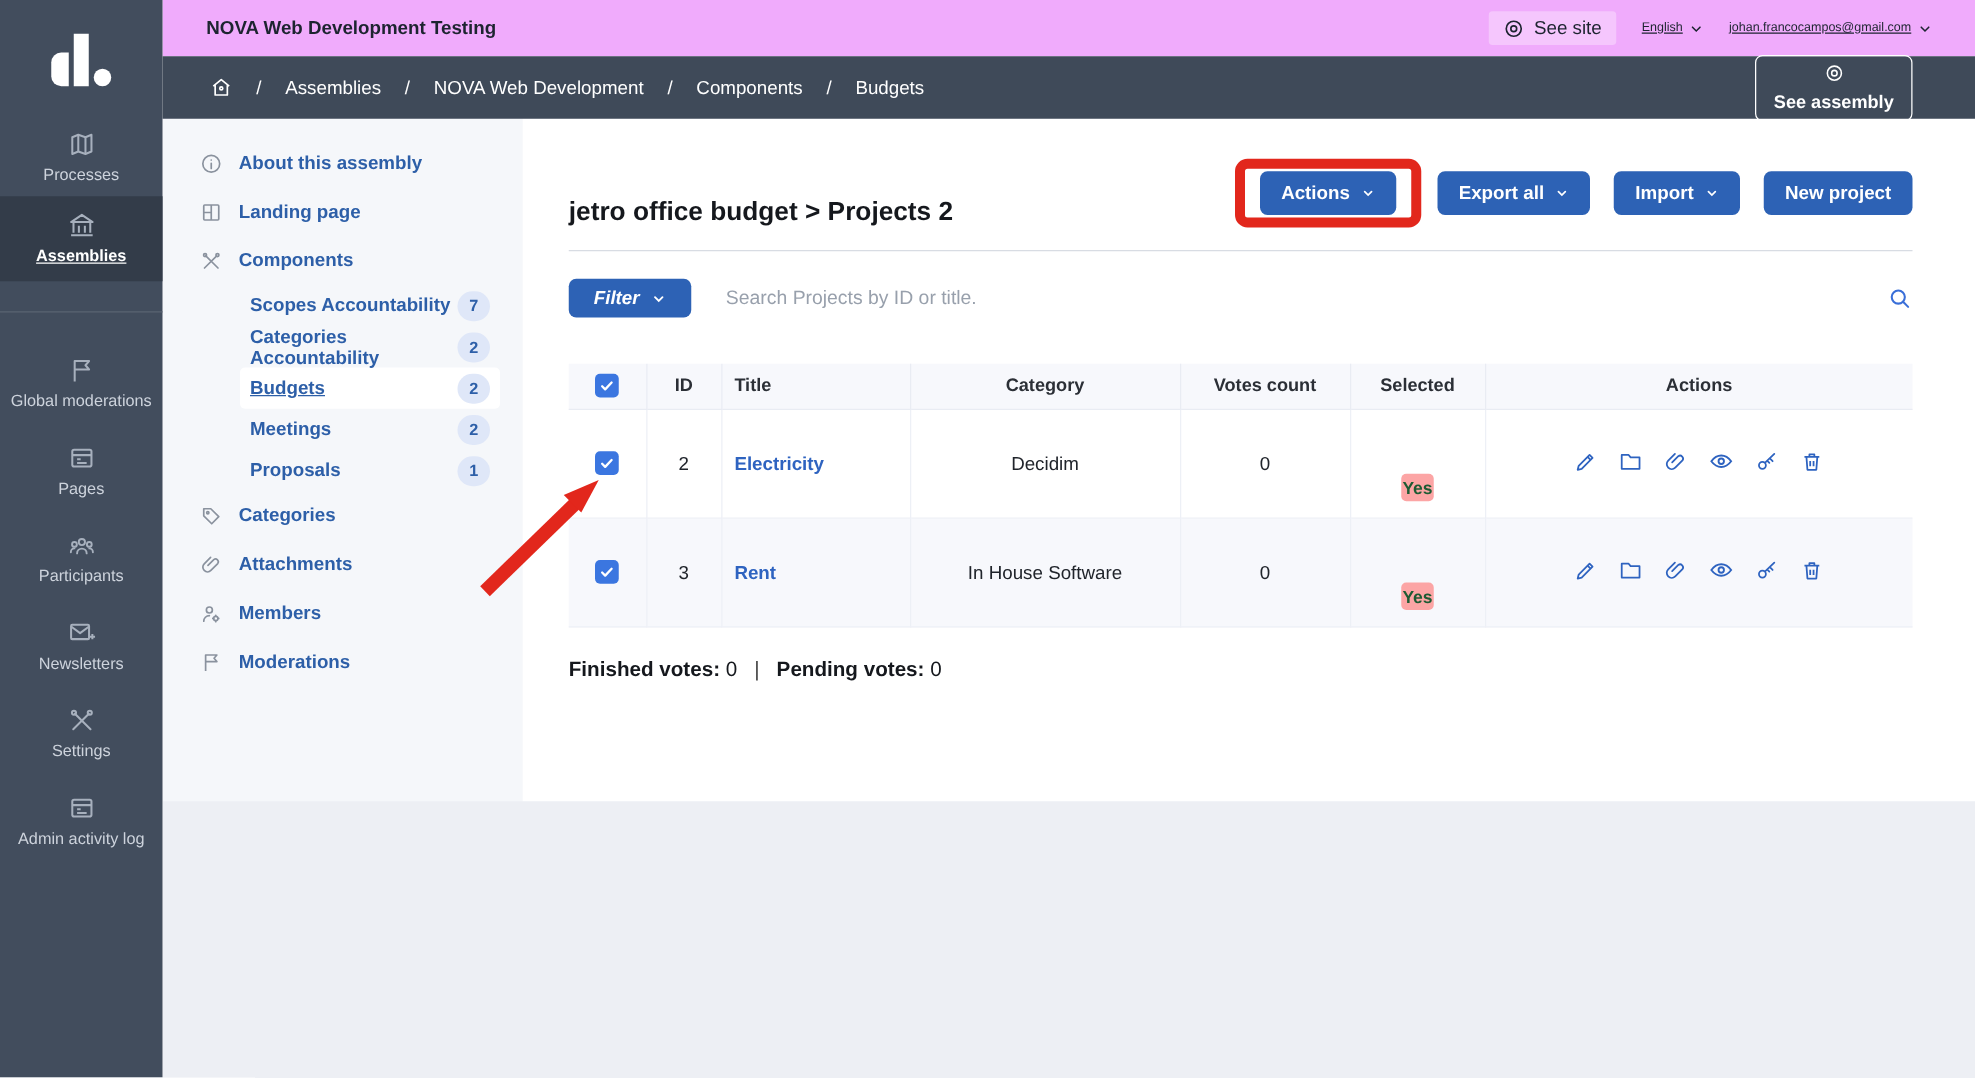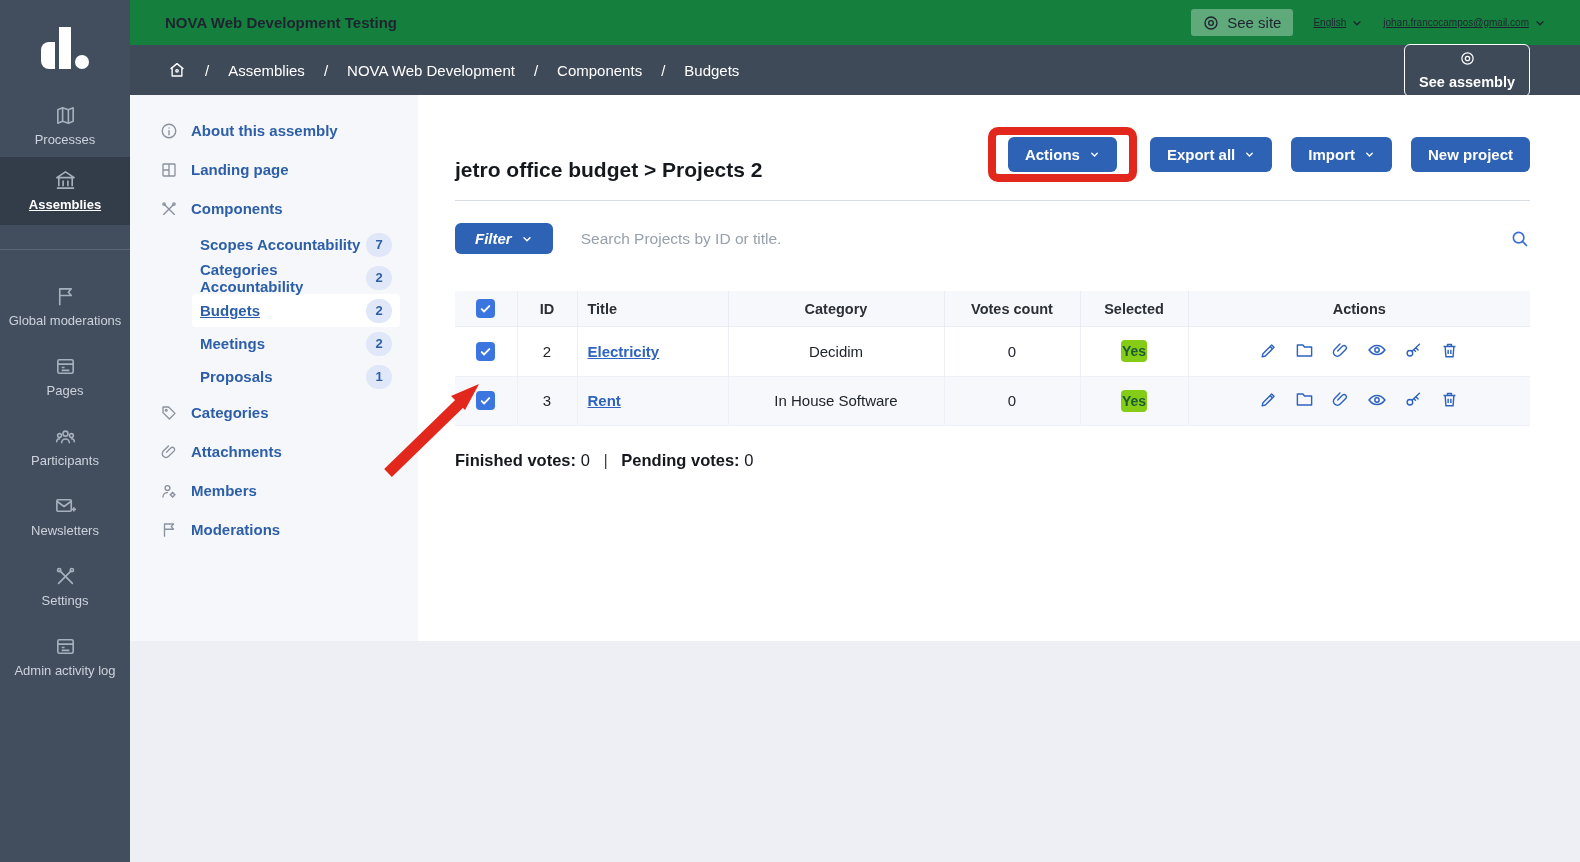--- a/index.html
+++ b/index.html
@@ -30,21 +30,21 @@
   }
   .lnav-item .lnav-icon { color:#a7b0bd; }
   .lnav-item.active { background:#333c49; height:68px; color:#ffffff; }
   .lnav-item.active .lnav-label { text-decoration:underline; font-weight:700; }
   .lnav-item.tall { height:70px; }
   .lnav-divider { border:none; border-top:1px solid #5a6472; margin:24px 0 22px 0; }
 
   
   .topbar {
     position:absolute; left:130px; top:0; width:1450px; height:45px;
-    background:#15803d; display:flex; align-items:center;
+    background:#f0abfc; display:flex; align-items:center;
     padding:0 34px 0 35px; z-index:5;
   }
   .org-name { font-weight:700; font-size:15px; color:#1d2430; }
   .topbar-right { margin-left:auto; display:flex; align-items:center; gap:20px; }
   .see-site {
     display:flex; align-items:center; gap:8px; background:rgba(255,255,255,0.32);
     padding:5px 12px; border-radius:3px; font-size:15px; color:#1d2430; cursor:pointer;
   }
   .top-link {
     display:flex; align-items:center; gap:5px; font-size:10px; color:#1d2430;
@@ -133,24 +133,24 @@
   .projects tr.alt td { background:#f7f8fc; }
   .projects th:first-child, .projects td:first-child { border-left:none; }
   .projects th:last-child, .projects td:last-child { border-right:none; }
   .col-check { width:62px; } .col-id { width:60px; } .col-title { width:151px; }
   .col-cat { width:216px; } .col-votes { width:136px; } .col-sel { width:108px; }
   .th-left, .td-left { text-align:left !important; }
   .cb {
     width:19px; height:19px; background:#3b76e0; border-radius:4px;
     display:inline-flex; align-items:center; justify-content:center; cursor:pointer;
   }
-  .proj-link { color:#2e63c0; font-weight:700; text-decoration:underline; cursor:pointer; }
+  .proj-link { color:#2e63c0; font-weight:700; cursor:pointer; }
   .badge-yes {
-    display:inline-block; background:#84cc16; color:#1d5b33; font-weight:700;
-    font-size:14px; padding:3px 1px; border-radius:4px;
+    display:inline-block; background:#fca5a5; color:#1d5b33; font-weight:700;
+    font-size:14px; padding:3px 1px; border-radius:4px;margin-top:38px;
   }
   .row-actions { display:inline-flex; align-items:center; gap:17px; color:#2e63c0; }
   .icon-btn { background:none; border:none; padding:0; color:#2e63c0; cursor:pointer; }
 
   .totals { margin-top:25px; font-size:16.5px; color:#15181d; }
   .totals b { font-weight:700; }
   .totals .sep { margin:0 9px; color:#444; }
 
   
   .arrow-overlay { position:absolute; left:360px; top:365px; z-index:30; pointer-events:none; }

